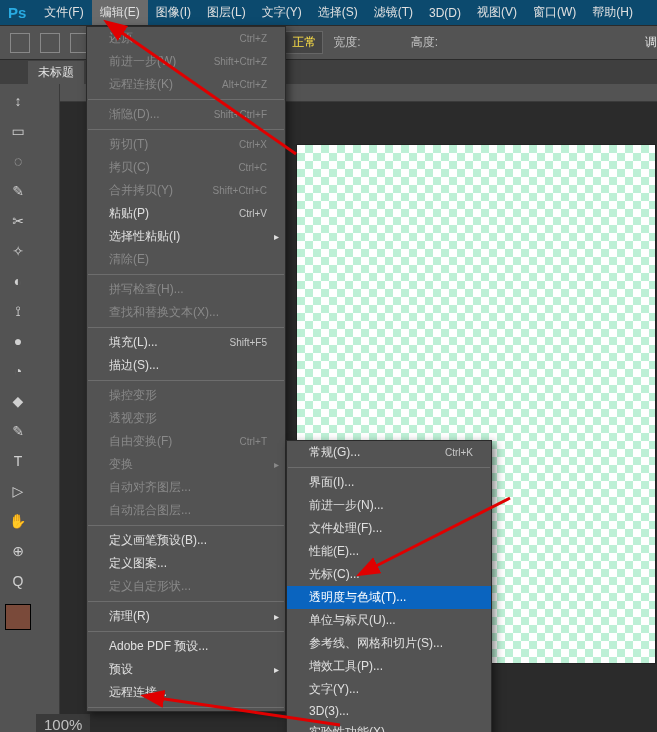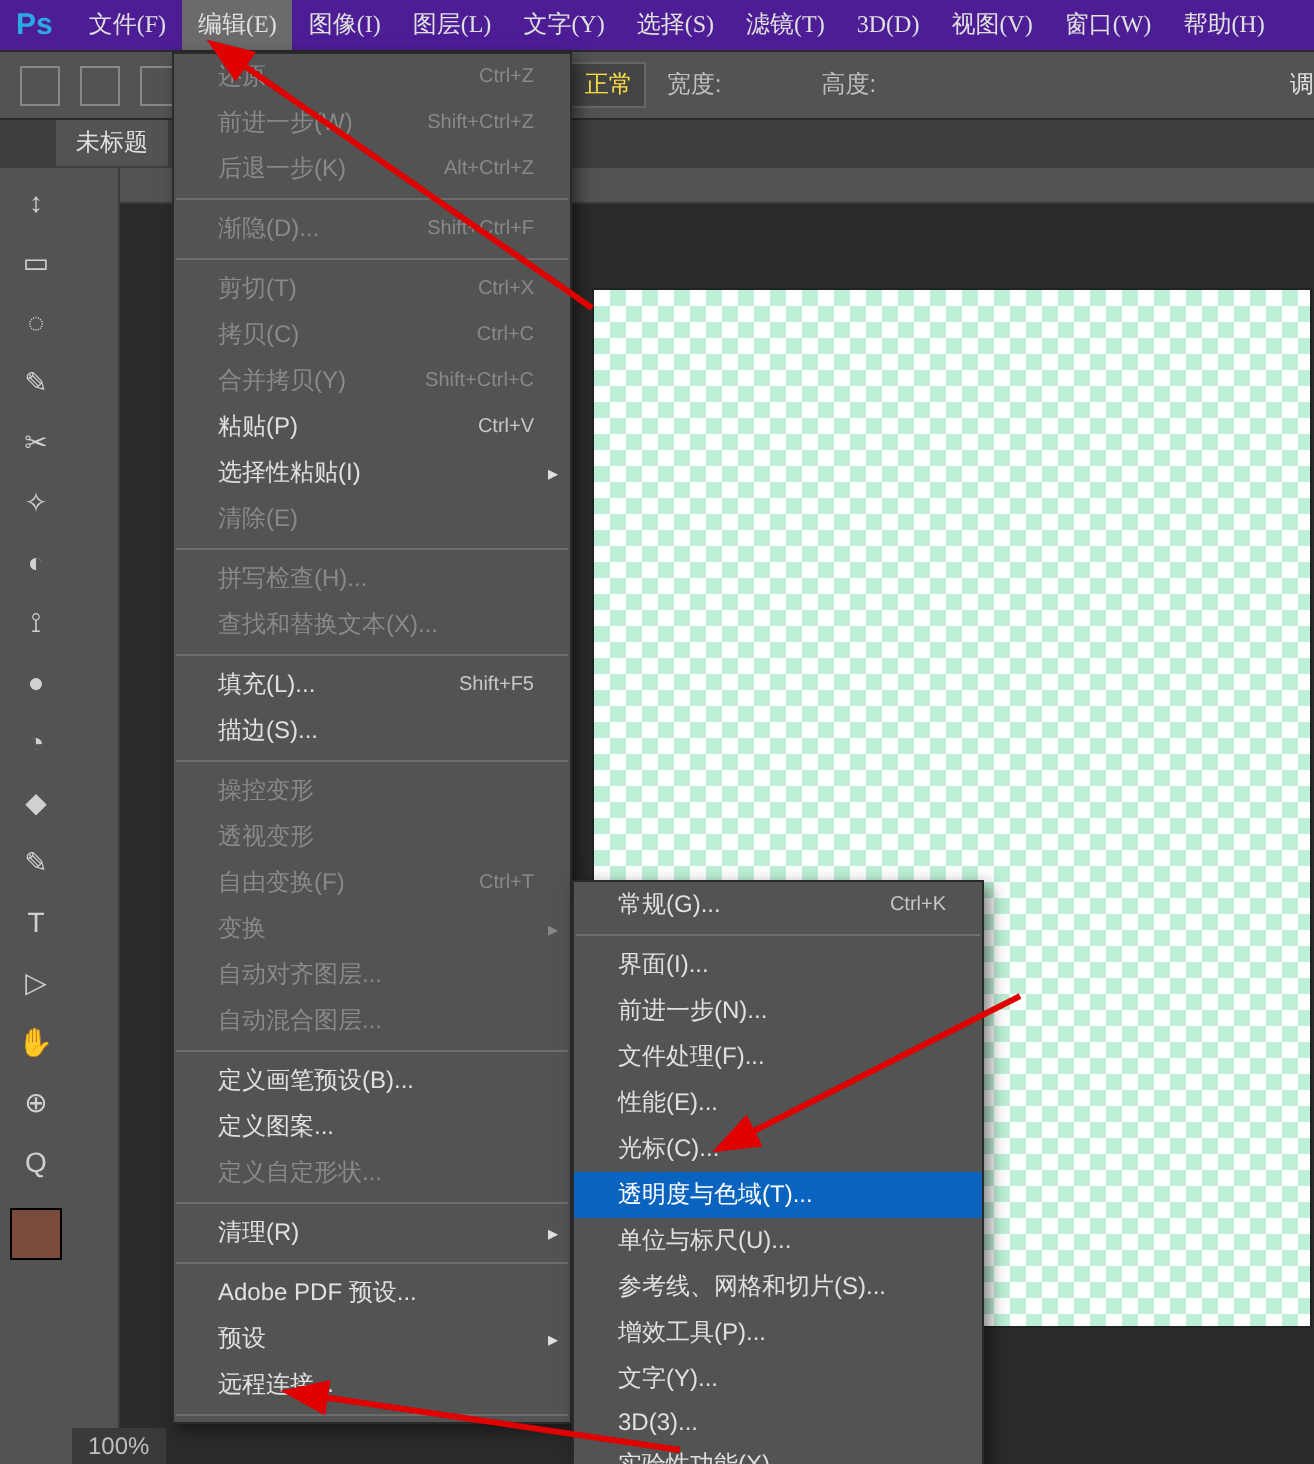--- a/index.html
+++ b/index.html
@@ -1,46 +1,46 @@
 <!DOCTYPE html>
 <html><head>
 <meta charset="utf-8">
 <style>
 * { margin: 0; padding: 0; box-sizing: border-box; }
 body { font-family: "Microsoft YaHei", Arial, sans-serif; font-size: 12px; background: #535353; width: 657px; height: 732px; overflow: hidden; position: relative; color: #e0e0e0; }
-.menubar { background: #4c1d95; height: 26px; display: flex; align-items: center; padding-left: 8px; border-bottom: 1px solid #2a2a2a; }
+.menubar { background: #0c4a6e; height: 26px; display: flex; align-items: center; padding-left: 8px; border-bottom: 1px solid #2a2a2a; }
 .logo { color: #29abe2; font-weight: bold; font-size: 15px; margin-right: 10px; }
-.menu-item { padding: 4px 8px; color: #e0e0e0; cursor: default; font-family: Liberation Serif, serif; }
+.menu-item { padding: 4px 8px; color: #e0e0e0; cursor: default; }
 .menu-item.active { background: #6b6b6b; }
 .toolbar { height: 34px; background: #535353; border-bottom: 1px solid #2a2a2a; display: flex; align-items: center; padding-left: 10px; gap: 10px; }
 .tool-icon { width: 20px; height: 20px; border: 1px solid #888; }
 .options-label { color: #c0c0c0; text-align: right; }
 .options-select { background: #444; color: #fde047; padding: 2px 6px; border: 1px solid #666; text-align: center; }
-.tab-bar { height: 24px; background: #3f3f3f; display: flex; align-items: flex-start; padding-left: 28px; }
+.tab-bar { height: 24px; background: #3f3f3f; display: flex; align-items: center; padding-left: 28px; }
 .doc-tab { background: #535353; padding: 3px 10px; color: #e0e0e0; }
 .left-tools { position: absolute; left: 0; top: 84px; width: 36px; background: #535353; display: flex; flex-direction: column; align-items: center; padding-top: 6px; gap: 8px; }
 .tbtn { width: 22px; height: 22px; color: #d0d0d0; display: flex; align-items: center; justify-content: center; font-size: 14px; cursor: pointer; }
 .swatch { width: 26px; height: 26px; background: #7a4a3a; border: 1px solid #000; margin-top: 4px; }
 .canvas-area { position: absolute; left: 36px; top: 84px; right: 0; bottom: 0; background: #2b2b2b; }
 .ruler-h { position: absolute; left: 24px; top: 0; right: 0; height: 18px; background: #535353; border-bottom: 1px solid #3a3a3a; }
 .ruler-v { position: absolute; left: 0; top: 0; width: 24px; bottom: 0; background: #535353; border-right: 1px solid #3a3a3a; }
 .canvas { position: absolute; left: 260px; top: 60px; width: 360px; height: 520px; background-image: repeating-conic-gradient(#bdf0d6 0 25%, #fff 0 50%); background-size: 16px 16px; border: 1px solid #222; }
 .dropdown { position: absolute; background: #535353; border: 1px solid #2a2a2a; box-shadow: 3px 3px 8px rgba(0,0,0,0.5); }
 .dropdown-item { display: flex; justify-content: space-between; align-items: center; padding: 3px 18px 3px 22px; color: #e0e0e0; cursor: default; white-space: nowrap; position: relative; }
 .dropdown-item.disabled { color: #898989; }
 .dropdown-item.highlighted { background: #0a64bf; color: #fff; }
 .dropdown-item.has-sub::after { content: "▸"; position: absolute; right: 6px; font-size: 10px; }
 .sep { height: 1px; background: #6d6d6d; margin: 3px 1px; }
 .shortcut { color: #c8c8c8; margin-left: 30px; font-size: 10px; }
 .dropdown-item.disabled .shortcut { color: #898989; }
 .edit-menu { left: 86px; top: 26px; width: 200px; }
 .prefs-menu { left: 286px; top: 440px; width: 206px; }
 .arrow { position: absolute; pointer-events: none; }
 .arrow svg { overflow: visible; }
-.bottom-status { position: absolute; left: 36px; bottom: 0; height: 18px; background: #3a3a3a; color: #c0c0c0; padding: 2px 8px; font-size: 12px; }
+.bottom-status { position: absolute; left: 36px; bottom: 0; height: 18px; background: #3a3a3a; color: #c0c0c0; padding: 2px 8px; font-size: 15px; }
 </style>
 </head>
 <body>
 
 <div class="menubar">
   <span class="logo">Ps</span>
   <span class="menu-item">文件(F)</span>
   <span class="menu-item active">编辑(E)</span>
   <span class="menu-item">图像(I)</span>
   <span class="menu-item">图层(L)</span>
@@ -106,21 +106,21 @@
 <div class="dropdown edit-menu" id="edit-dd">
     <div class="dropdown-item disabled">
       <span>还原</span>
       <span class="shortcut">Ctrl+Z</span>
     </div>
     <div class="dropdown-item disabled">
       <span>前进一步(W)</span>
       <span class="shortcut">Shift+Ctrl+Z</span>
     </div>
     <div class="dropdown-item disabled">
-      <span>后退一步(K)</span>
+      <span>远程连接(K)</span>
       <span class="shortcut">Alt+Ctrl+Z</span>
     </div>
     <div class="sep"></div>
     <div class="dropdown-item disabled">
       <span>渐隐(D)...</span>
       <span class="shortcut">Shift+Ctrl+F</span>
     </div>
     <div class="sep"></div>
     <div class="dropdown-item disabled">
       <span>剪切(T)</span>

